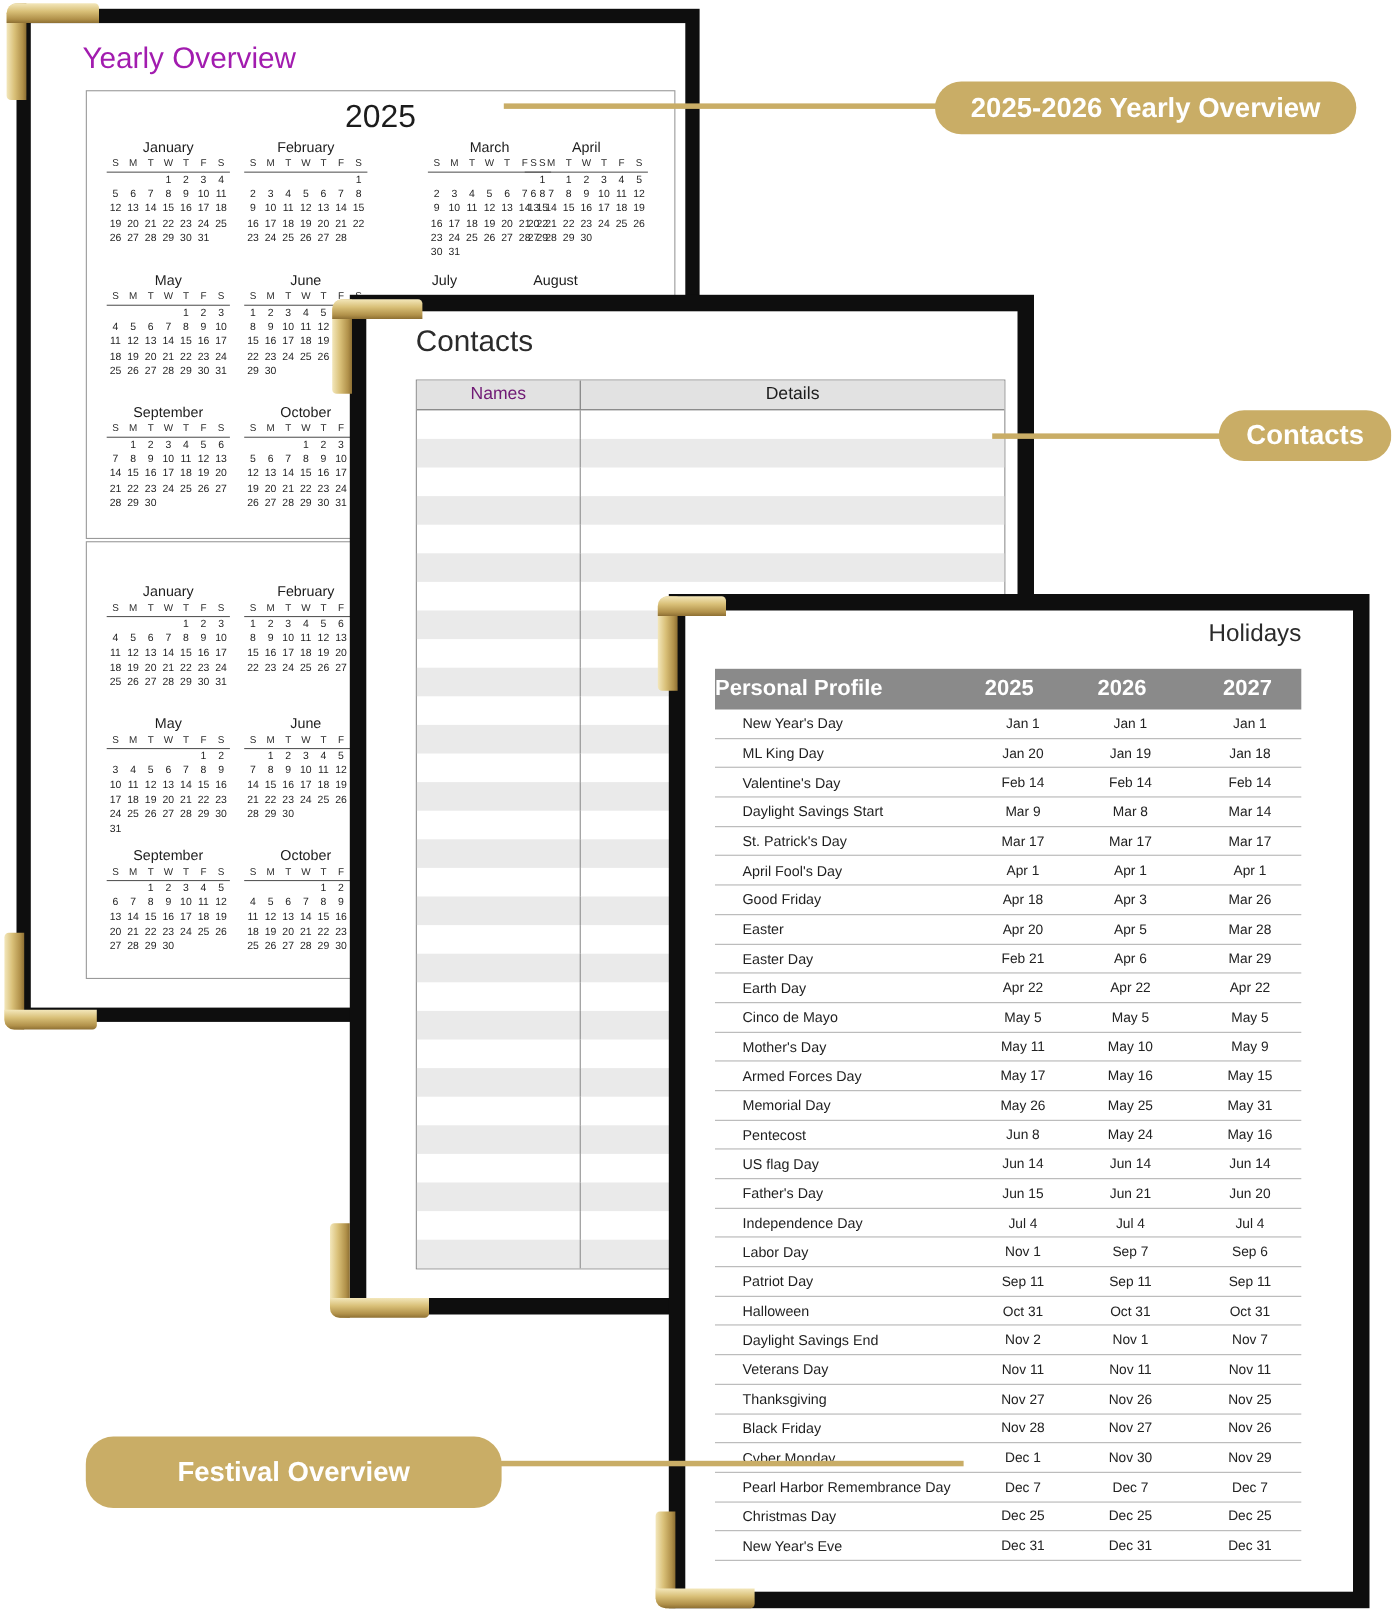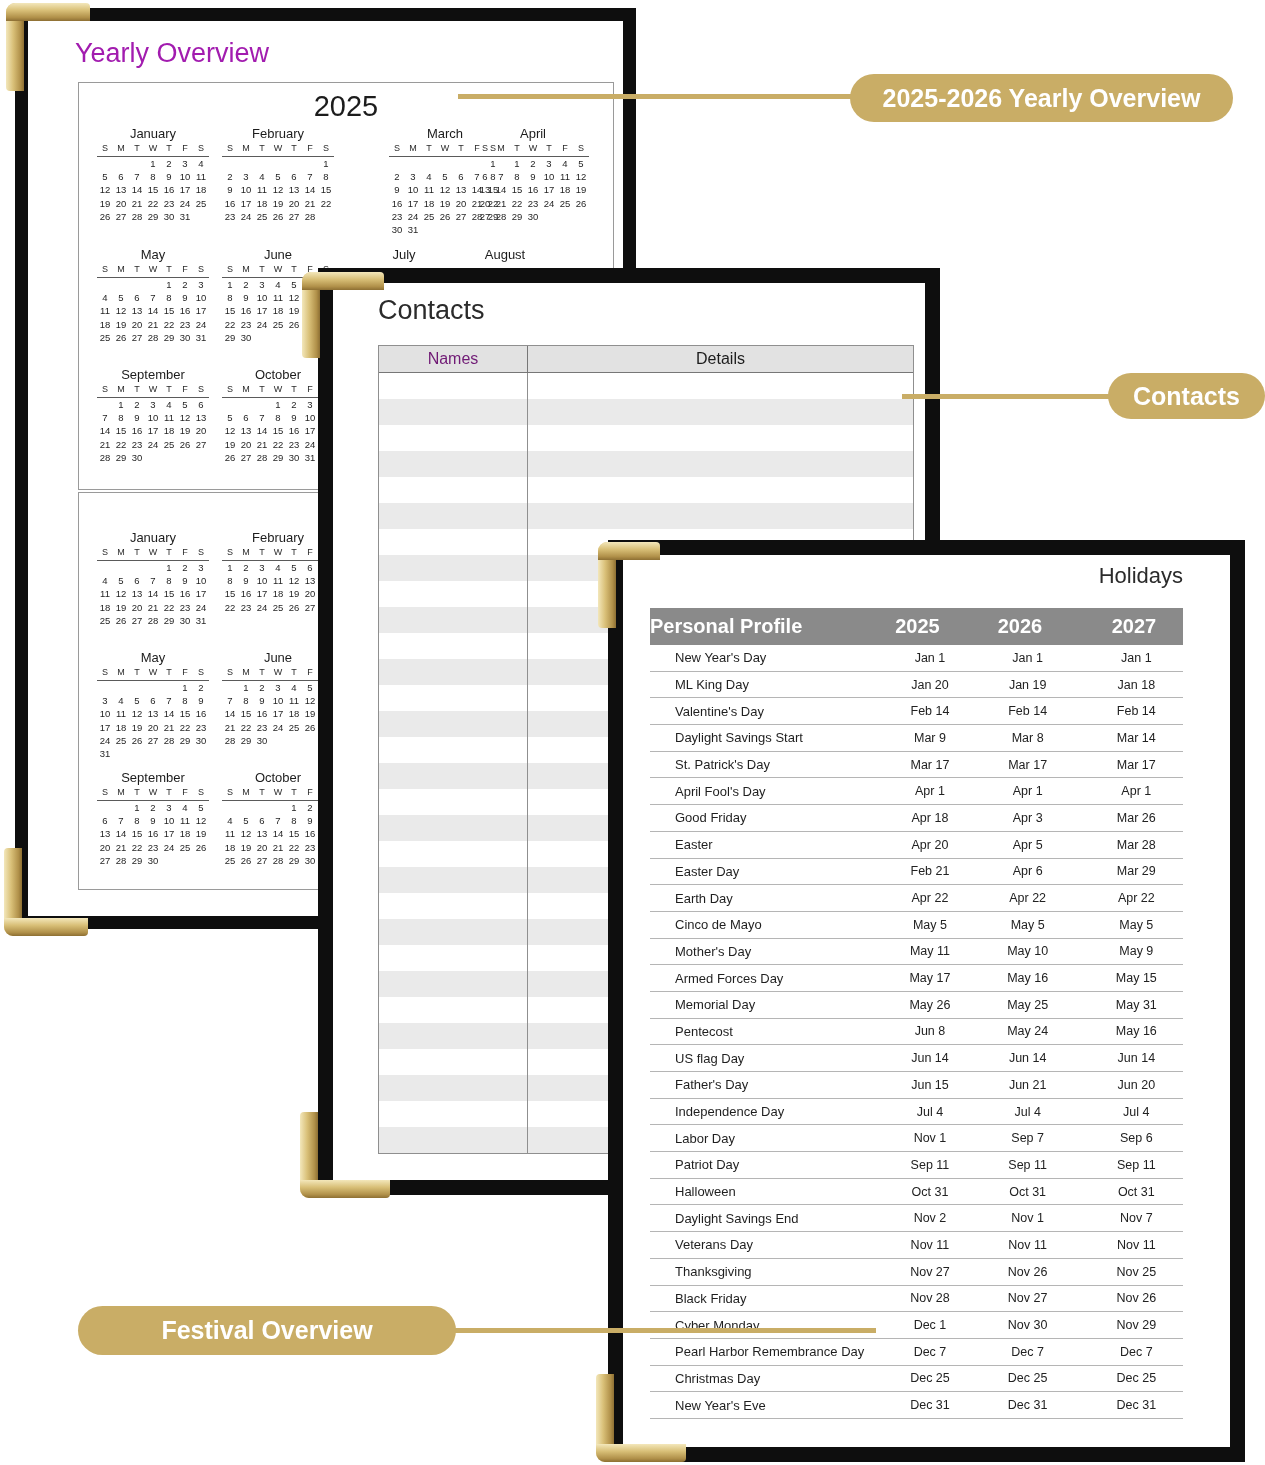--- a/index.html
+++ b/index.html
@@ -1252,17 +1252,17 @@
   <div class="pill" style="left:850px; top:74px; width:383px; height:48px;">
     <span>2025-2026 Yearly Overview</span>
   </div>
 
   <div class="leader" style="left:902px; top:394px; width:208px;"></div>
   <div class="pill" style="left:1108px; top:373px; width:157px; height:46px;">
     <span>Contacts</span>
   </div>
 
   <div class="leader" style="left:452px; top:1328px; width:424px;"></div>
-  <div class="pill" style="left:78px; top:1306px; width:378px; height:49px;">
+  <div class="pill" style="left:78px; top:1306px; width:378px; height:65px;">
     <span>Festival Overview</span>
   </div>
 
 </div>
 
 </body></html>

